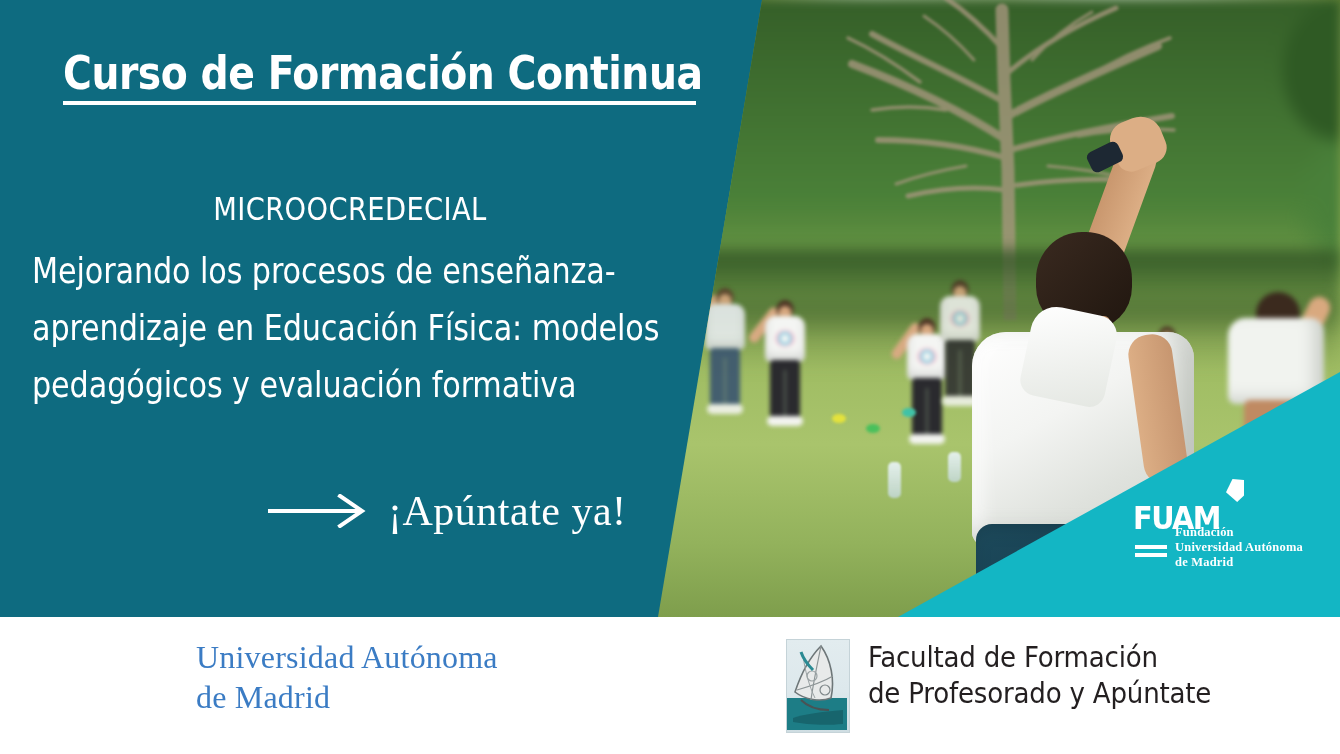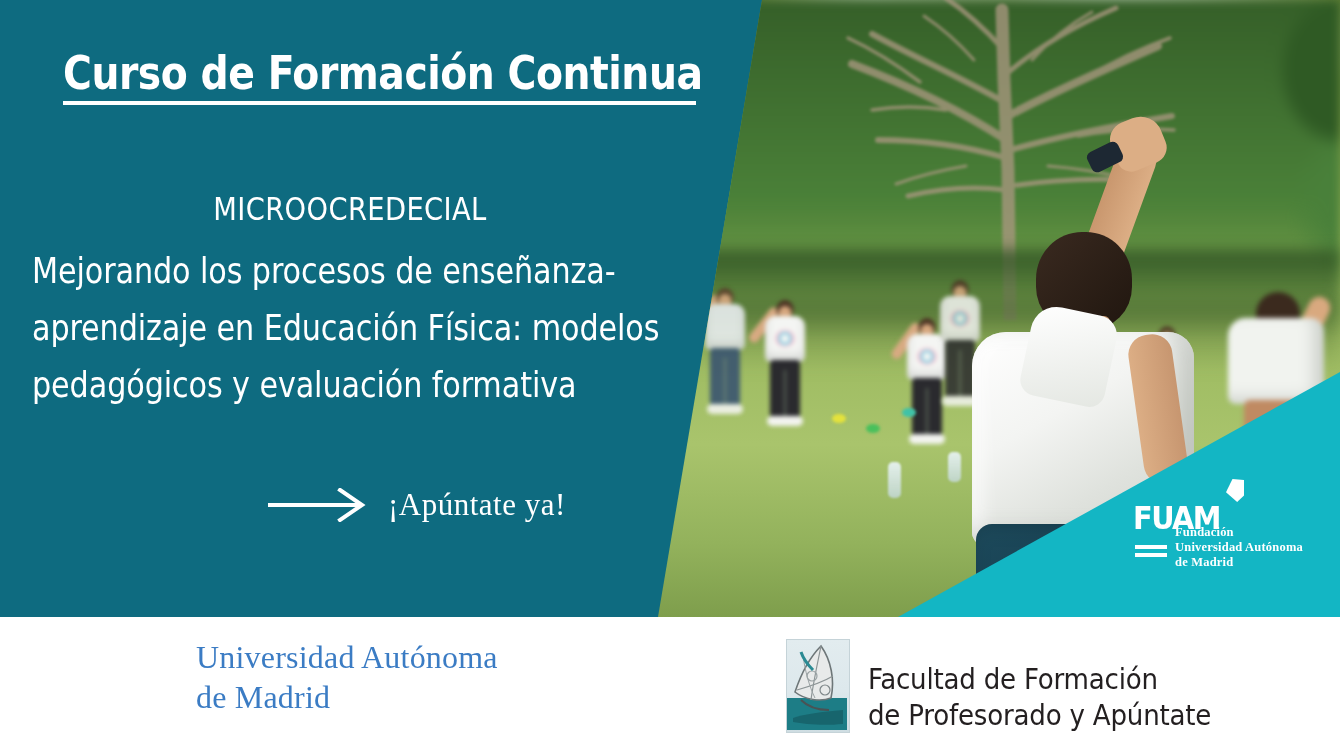--- a/index.html
+++ b/index.html
@@ -353,21 +353,21 @@
     position: absolute;
     left: 268px; top: 487px;
     display: flex;
     align-items: center;
     gap: 22px;
   }
   .cta-arrow { display: block; }
   .cta-text {
     color: #ffffff;
     font-family: "Liberation Serif", "DejaVu Serif", serif;
-    font-size: 31px;
+    font-size: 42px;
     font-weight: normal;
     letter-spacing: 0.5px;
     white-space: nowrap;
   }
 
   
   .fuam {
     position: absolute;
     left: 1133px; top: 495px;
     width: 180px; height: 92px;
@@ -450,21 +450,21 @@
     font-size: 32px;
     line-height: 40px;
     letter-spacing: 0.2px;
   }
 
   
   .faculty {
     position: absolute;
     left: 786px; top: 22px;
     display: flex;
-    align-items: flex-end;
+    align-items: flex-start;
     gap: 18px;
   }
   .faculty-emblem {
     width: 62px; height: 92px;
     background: linear-gradient(to bottom, #e2ecef 0%, #dde8ec 55%, #cfdde2 100%);
     border: 1px solid #c5d3d8;
     position: relative;
     overflow: hidden;
     flex: none;
   }

